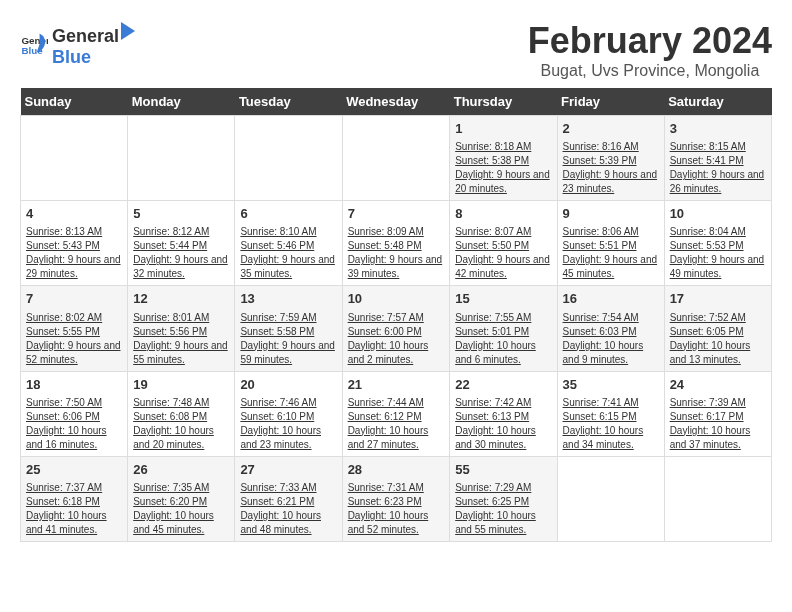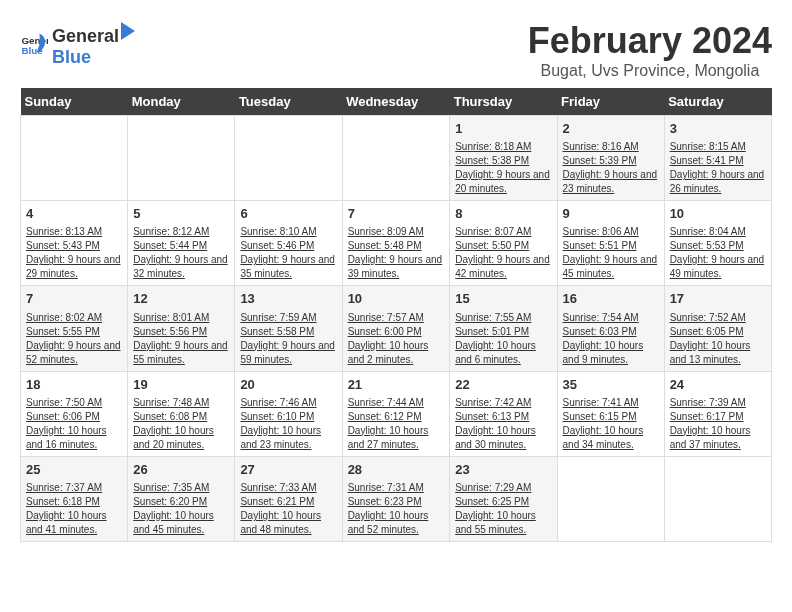--- a/index.html
+++ b/index.html
@@ -305,21 +305,21 @@
 Sunset: 6:21 PM
 Daylight: 10 hours and 48 minutes.</div>
         </td>
         <td>
           <span class="day-number">28</span>
           <div class="day-info">Sunrise: 7:31 AM
 Sunset: 6:23 PM
 Daylight: 10 hours and 52 minutes.</div>
         </td>
         <td>
-          <span class="day-number">23</span>
+          <span class="day-number">55</span>
           <div class="day-info">Sunrise: 7:29 AM
 Sunset: 6:25 PM
 Daylight: 10 hours and 55 minutes.</div>
         </td>
         <td class="empty-cell"></td>
         <td class="empty-cell"></td>
       </tr>
     </tbody>
 </table>
 

